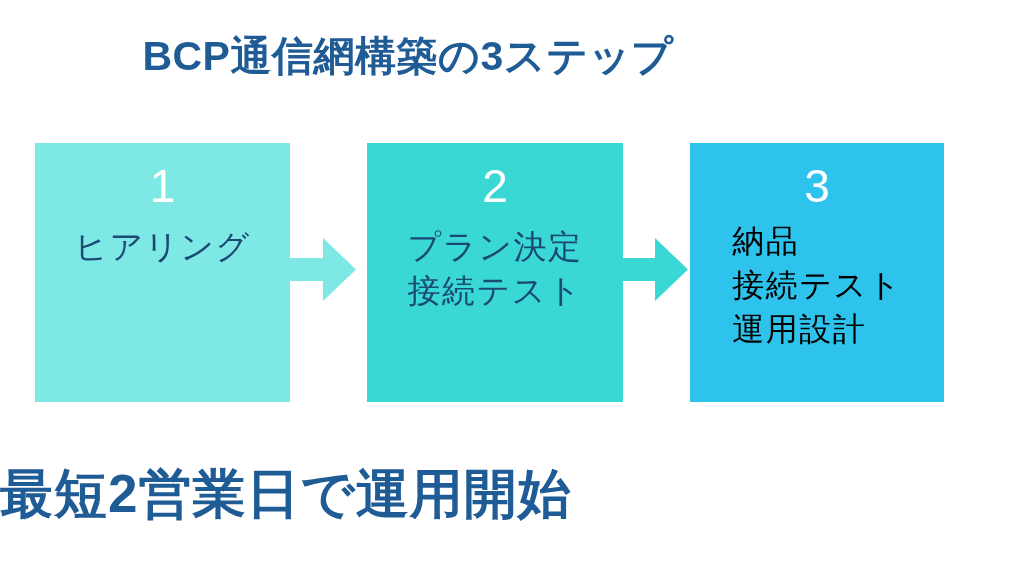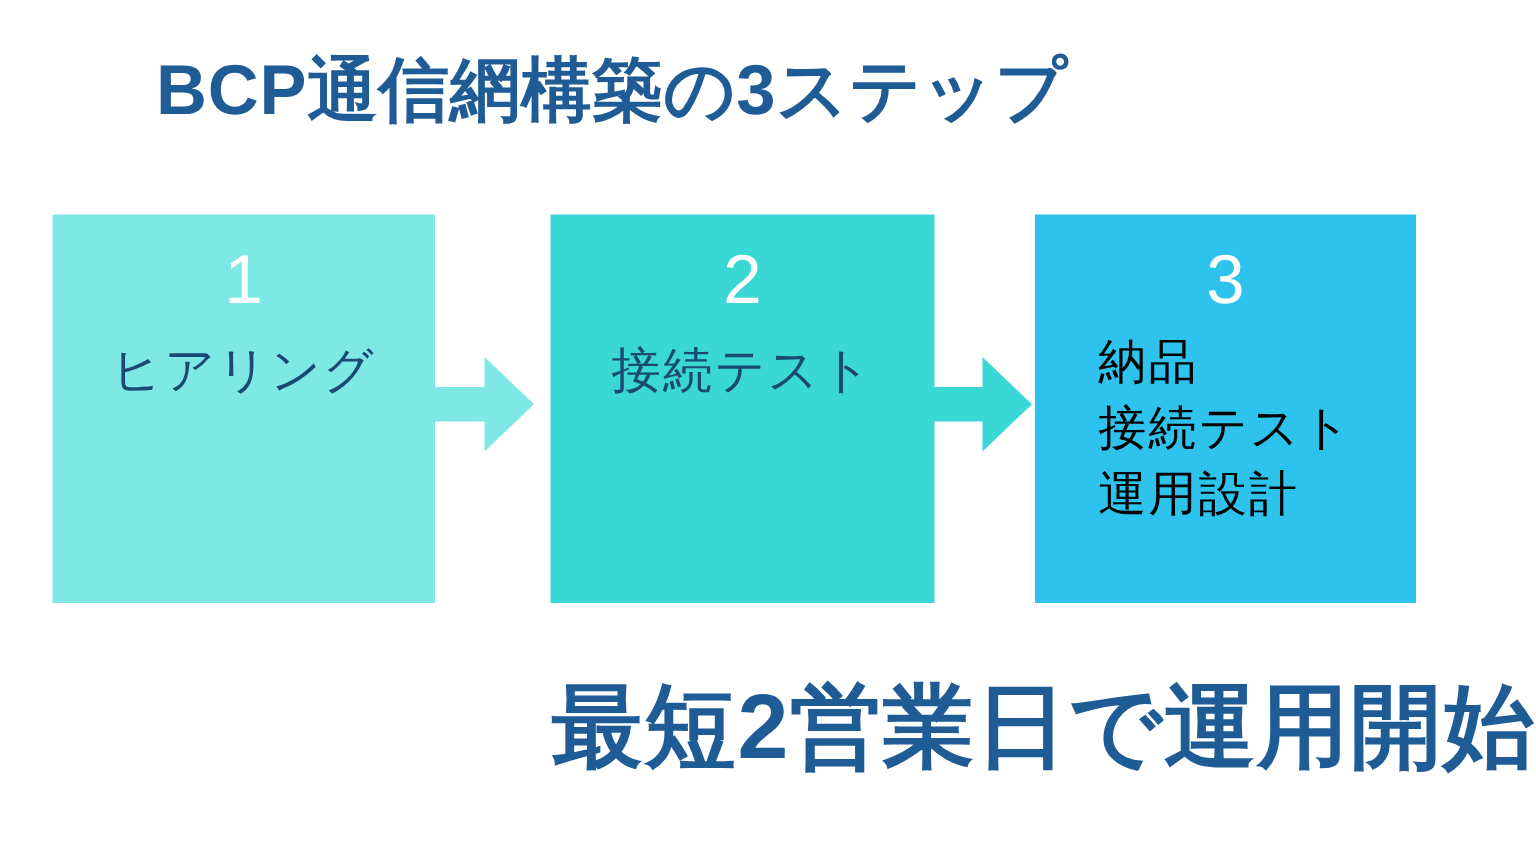--- a/index.html
+++ b/index.html
@@ -22,21 +22,21 @@
     background: #ffffff;
   }
 
   
   .headline {
     position: absolute;
     left: 0;
     top: 34px;
     width: 816px;
     text-align: center;
-    font-size: 47px;
+    font-size: 41px;
     font-weight: bold;
     letter-spacing: 0.5px;
     color: #1f5c96;
     line-height: 1.12;
     white-space: nowrap;
   }
 
   
   .step-row {
     position: absolute;
@@ -95,24 +95,24 @@
     height: 63px;
   }
   .arrow.a1 { left: 288px; }
   .arrow.a2 { left: 620px; }
   .arrow svg { display: block; width: 100%; height: 100%; }
 
   
   .footer-text {
     position: absolute;
     left: 0;
-    top: 450px;
+    top: 464px;
     width: 1024px;
-    text-align: right;
-    font-size: 61px;
+    text-align: left;
+    font-size: 53px;
     font-weight: bold;
     letter-spacing: 1px;
     color: #1f5c96;
     line-height: 1.12;
     white-space: nowrap;
   }
 </style>
 </head>
 <body>
 
@@ -125,20 +125,21 @@
     <div class="step-box b1" style="background: rgb(126, 232, 228);">
       <div class="step-number" style="color: rgb(255, 255, 255);">1</div>
       <div class="step-lines" style="color: rgb(26, 74, 115);">
         <span class="step-line">ヒアリング</span>
       </div>
     </div>
 
     <div class="step-box b2" style="background: rgb(58, 216, 212);">
       <div class="step-number" style="color: rgb(255, 255, 255);">2</div>
       <div class="step-lines" style="color: rgb(26, 74, 115);">
+        <span class="step-line">プラン決定</span>
         <span class="step-line">接続テスト</span>
       </div>
     </div>
 
     <div class="step-box b3" style="background: rgb(46, 195, 236);">
       <div class="step-number" style="color: rgb(255, 255, 255);">3</div>
       <div class="step-lines" style="color: #000000;">
         <span class="step-line">納品</span>
         <span class="step-line">接続テスト</span>
         <span class="step-line">運用設計</span>

